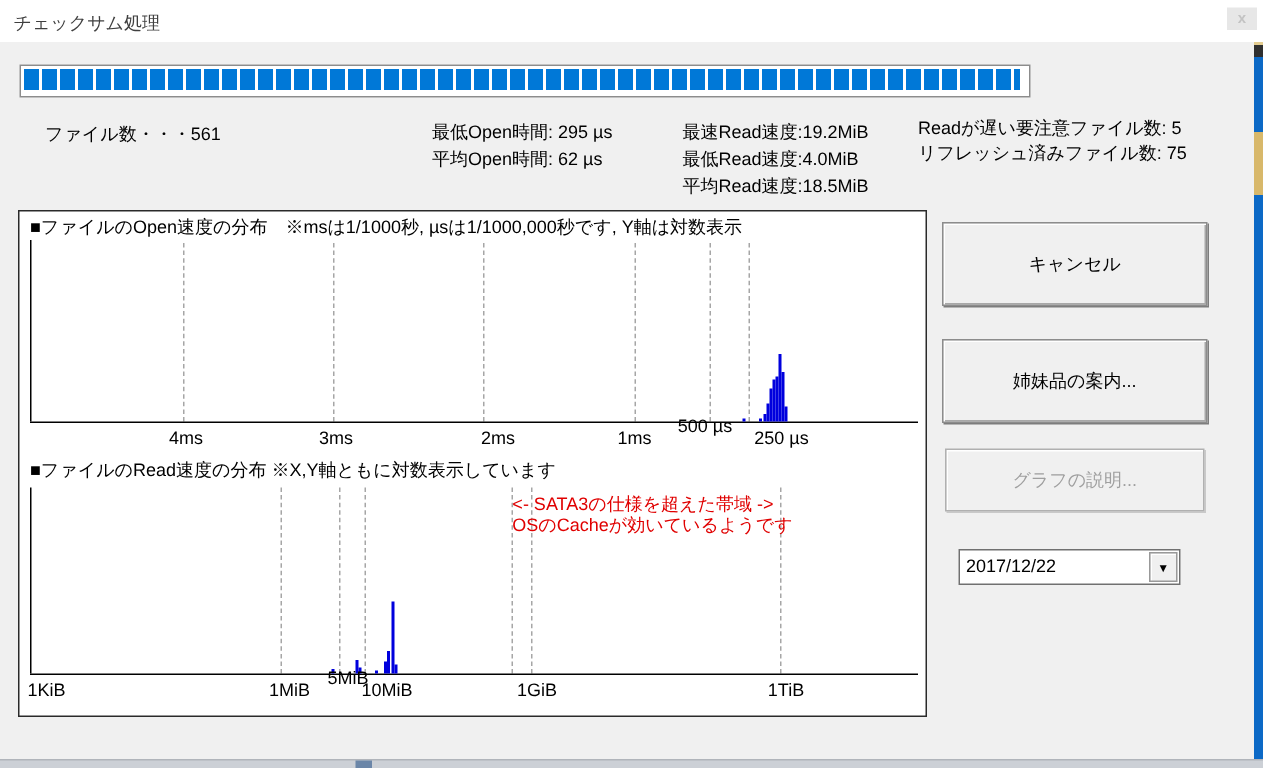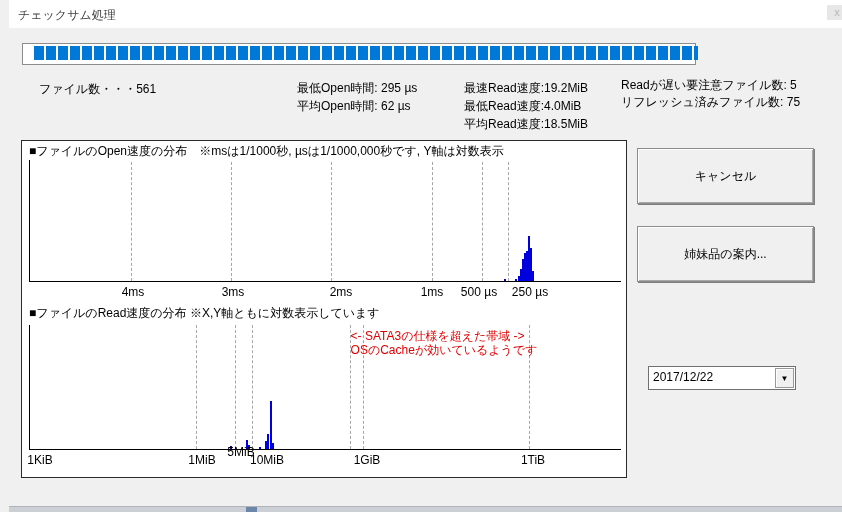--- a/index.html
+++ b/index.html
@@ -1,19 +1,19 @@
 <!DOCTYPE html>
 <html><head>
 <meta charset="utf-8">
 <style>
   html,body{margin:0;padding:0;background:#ffffff;}
   #screen{position:relative;width:842px;height:512px;overflow:hidden;
           background:#f0f0f0;font-family:"Liberation Sans",sans-serif;
           font-size:12px;color:#000;}
-  .abs{position:absolute;margin-left:9px;}
+  .abs{position:absolute;}
 
   
   .titlebar{left:0;top:0;width:842px;height:28px;background:#ffffff;}
   .win-title{left:9px;top:7px;color:#3f3f3f;white-space:nowrap;}
   .close-btn{left:818px;top:5px;width:20px;height:15px;background:#e7e7e7;
              color:#c3c3c3;font-size:10px;font-weight:bold;text-align:center;
              line-height:15px;cursor:default;}
 
   
   .top-strip{left:418px;top:0;width:424px;height:4px;
@@ -129,21 +129,21 @@
         <div class="hbar" style="left: 500px; top: 118px; width: 2px; height: 22px; background: rgb(0, 0, 221);"></div>
         <div class="hbar" style="left: 502px; top: 112px; width: 2px; height: 28px; background: rgb(0, 0, 221);"></div>
         <div class="hbar" style="left: 504px; top: 110px; width: 2px; height: 30px; background: rgb(0, 0, 221);"></div>
         <div class="hbar" style="left: 506px; top: 95px; width: 2px; height: 45px; background: rgb(0, 0, 221);"></div>
         <div class="hbar" style="left: 508px; top: 107px; width: 2px; height: 33px; background: rgb(0, 0, 221);"></div>
         <div class="hbar" style="left: 510px; top: 130px; width: 2px; height: 10px; background: rgb(0, 0, 221);"></div>
         <div class="tick-label" style="left: 111px; top: 144px;">4ms</div>
         <div class="tick-label" style="left: 211px; top: 144px;">3ms</div>
         <div class="tick-label" style="left: 319px; top: 144px;">2ms</div>
         <div class="tick-label" style="left: 410px; top: 144px;">1ms</div>
-        <div class="tick-label" style="left: 457px; top: 144px; text-align: center;">500 µs</div>
+        <div class="tick-label" style="left: 457px; top: 136px; text-align: center;">500 µs</div>
         <div class="tick-label" style="left: 508px; top: 144px;">250 µs</div>
       </div>
     <div class="chart-title" style="left:7px;top:164px;">■ファイルのRead速度の分布 ※X,Y軸ともに対数表示しています</div>
     <div id="chart1">
         <div class="gridline" style="left: 174px; top: 184px; height: 124px;"></div>
         <div class="gridline" style="left: 213px; top: 184px; height: 124px;"></div>
         <div class="gridline" style="left: 230px; top: 184px; height: 124px;"></div>
         <div class="gridline" style="left: 328px; top: 184px; height: 124px;"></div>
         <div class="gridline" style="left: 341px; top: 184px; height: 124px;"></div>
         <div class="gridline" style="left: 507px; top: 184px; height: 124px;"></div>
@@ -169,20 +169,23 @@
         </div>
       </div>
   </div>
 
   <div class="abs btn btn-cancel">
     <span>キャンセル</span>
   </div>
   <div class="abs btn btn-sister">
     <span>姉妹品の案内...</span>
   </div>
+  <div class="abs btn btn-graph">
+    <span>グラフの説明...</span>
+  </div>
 
   <div class="abs combo">
     <span class="combo-text">2017/12/22</span>
     <span class="combo-btn">
       <span>▼</span>
     </span>
   </div>
 
 </div>
 

